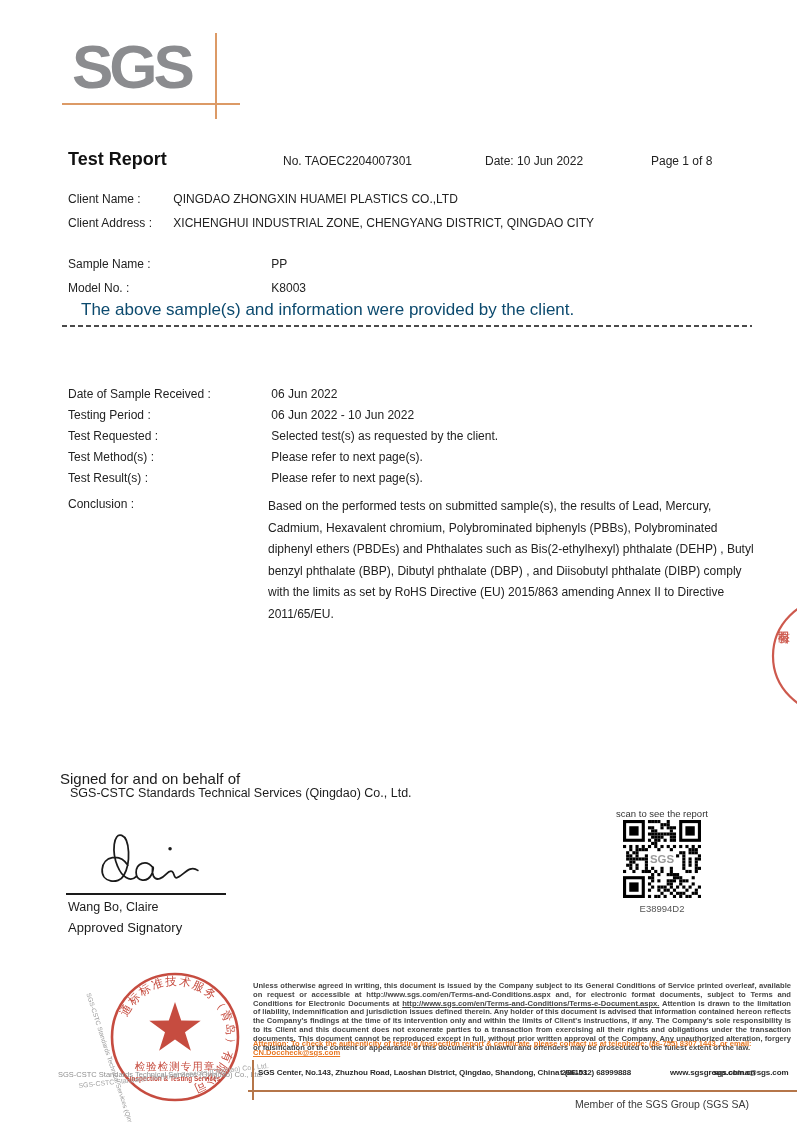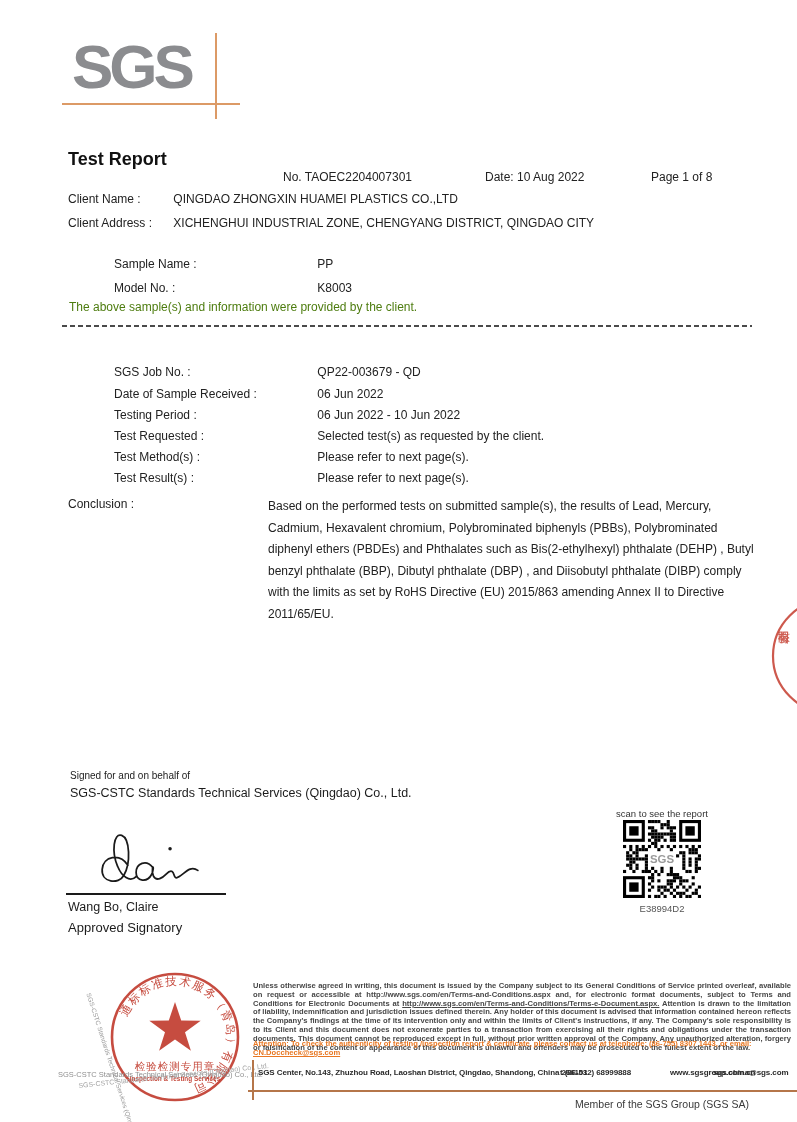--- a/index.html
+++ b/index.html
@@ -6,36 +6,36 @@
   .page{position:relative;width:797px;height:1122px;background:#fff;
         font-family:"Liberation Sans",sans-serif;color:#1c1c1c;overflow:hidden;}
   .abs{position:absolute;}
   
   .logo-text{left:72px;top:36px;font-size:62px;font-weight:bold;color:#8b8c8f;
              letter-spacing:-4px;line-height:1;}
   .logo-hline{left:62px;top:103px;width:178px;height:2px;background:#dc9a66;}
   .logo-vline{left:215px;top:33px;width:2px;height:86px;background:#dc9a66;}
   
   .doc-title{left:68px;top:149px;font-size:18px;font-weight:bold;color:#111;}
-  .hdr{font-size:12px;color:#222;margin-top:16px;}
+  .hdr{font-size:12px;color:#222;}
   .hdr-no{left:283px;top:154px;}
   .hdr-date{left:485px;top:154px;}
   .hdr-page{left:651px;top:154px;}
   
   .row{font-size:12px;color:#222;left:68px;white-space:nowrap;}
   .row .lbl{display:inline-block;}
   .client-row .lbl{width:102px;}
-  .wide-row .lbl{width:200px;margin-left:46px;}
-  .note{left:69px;font-size:12px;color:#4d7c0f;}
+  .wide-row .lbl{width:200px;}
+  .note{left:81px;font-size:17px;color:#0c4a6e;}
   .dash{left:62px;top:325px;width:690px;height:2px;
         background:repeating-linear-gradient(90deg,#4a4a4a 0 5px,transparent 5px 8px);}
   .conclusion-lbl{left:68px;top:497px;font-size:12px;color:#222;}
   .conclusion-txt{left:268px;top:496px;width:490px;font-size:12px;line-height:21.6px;color:#222;}
   
-  .signed1{left:70px;top:770px;font-size:10px;}
+  .signed1{left:60px;top:770px;font-size:15px;}
   .signed2{left:70px;top:786px;font-size:12.5px;}
   .sig-svg{left:60px;top:820px;}
   .sig-rule{left:66px;top:893px;width:160px;height:2px;background:#1a1a1a;}
   .sig-name{left:68px;top:900px;font-size:12.5px;}
   .sig-title{left:68px;top:920px;font-size:13px;}
   
   .qr-caption{left:612px;top:808px;width:100px;text-align:center;font-size:9.5px;color:#333;}
   .qr-svg{left:623px;top:820px;}
   .qr-code-txt{left:612px;top:903px;width:100px;text-align:center;font-size:9.5px;color:#555;}
   
@@ -66,21 +66,21 @@
 <body>
 
 <div class="page">
 
   <div class="abs logo-text">SGS</div>
   <div class="abs logo-hline"></div>
   <div class="abs logo-vline"></div>
 
   <div class="abs doc-title">Test Report</div>
   <div class="abs hdr hdr-no">No. TAOEC2204007301</div>
-  <div class="abs hdr hdr-date">Date: 10 Aug 2022</div>
+  <div class="abs hdr hdr-date">Date: 10 Jun 2022</div>
   <div class="abs hdr hdr-page">Page 1 of 8</div>
 
   <div class="abs row client-row" style="top:216px;">
     <span class="lbl">Client Address :</span>
     <span class="val">XICHENGHUI INDUSTRIAL ZONE, CHENGYANG DISTRICT, QINGDAO CITY</span>
   </div>
   <div class="abs row client-row" style="top:192px;">
     <span class="lbl">Client Name :</span>
     <span class="val">QINGDAO ZHONGXIN HUAMEI PLASTICS CO.,LTD</span>
   </div>
@@ -89,24 +89,20 @@
     <span class="lbl">Sample Name :</span>
     <span class="val">PP</span>
   </div>
   <div class="abs row wide-row" style="top:281px;">
     <span class="lbl">Model No. :</span>
     <span class="val">K8003</span>
   </div>
   <div class="abs note" style="top:300px;">The above sample(s) and information were provided by the client.</div>
   <div class="abs dash"></div>
 
-  <div class="abs row wide-row" style="top:365px;">
-    <span class="lbl">SGS Job No. :</span>
-    <span class="val">QP22-003679 - QD</span>
-  </div>
   <div class="abs row wide-row" style="top:387px;">
     <span class="lbl">Date of Sample Received :</span>
     <span class="val">06 Jun 2022</span>
   </div>
   <div class="abs row wide-row" style="top:408px;">
     <span class="lbl">Testing Period :</span>
     <span class="val">06 Jun 2022 - 10 Jun 2022</span>
   </div>
   <div class="abs row wide-row" style="top:450px;">
     <span class="lbl">Test Method(s) :</span>

